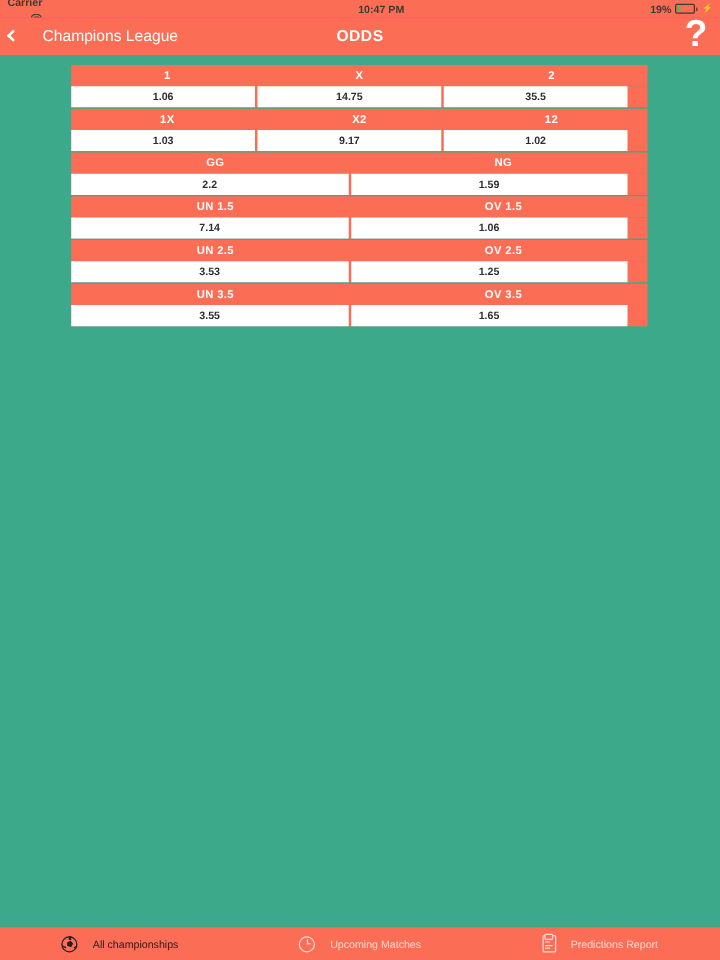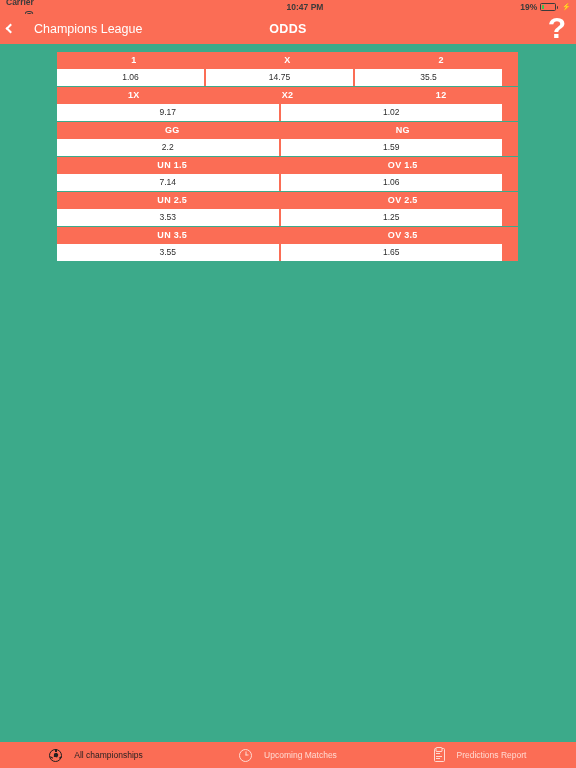--- a/index.html
+++ b/index.html
@@ -71,21 +71,21 @@
   .odds-group{ display:flex; flex-direction:column; }
   .row{ display:flex; width:100%; }
   .row.head{ height:17px; background:#fb6d55; }
   .row.vals{ height:17px; background:#fb6d55; }
   .cell{
     flex:1 1 0; display:flex; align-items:center; justify-content:center;
     font-size:8.5px; line-height:1;
   }
   .row.head .cell{ color:#ffffff; font-weight:bold; font-size:9px; letter-spacing:.3px; }
   .row.vals .cell{
-    background:#ffffff; color:#2d2d2d; font-weight:normal;
+    background:#ffffff; color:#2d2d2d; font-weight:bold;
     margin:0 1px; height:17px;
   }
   .row.vals .cell:first-child{ margin-left:0; }
   .row.vals .cell:last-child{ margin-right:16px; }
   .spacer{ height:1px; background:#3caa8a; }
 
   
   .tabbar{
     position:absolute; left:0; bottom:0; width:576px; height:28px;
     background:#fb6d55; border-top:2px solid #3caa8a;
@@ -187,20 +187,21 @@
     </div>
     <div class="spacer"></div>
 
     <div class="odds-group">
       <div class="row head">
         <div class="cell">1X</div>
         <div class="cell">X2</div>
         <div class="cell">12</div>
       </div>
       <div class="row vals">
+        <div class="cell">1.03</div>
         <div class="cell">9.17</div>
         <div class="cell">1.02</div>
       </div>
     </div>
     <div class="spacer"></div>
 
     <div class="odds-group">
       <div class="row head">
         <div class="cell">GG</div>
         <div class="cell">NG</div>

